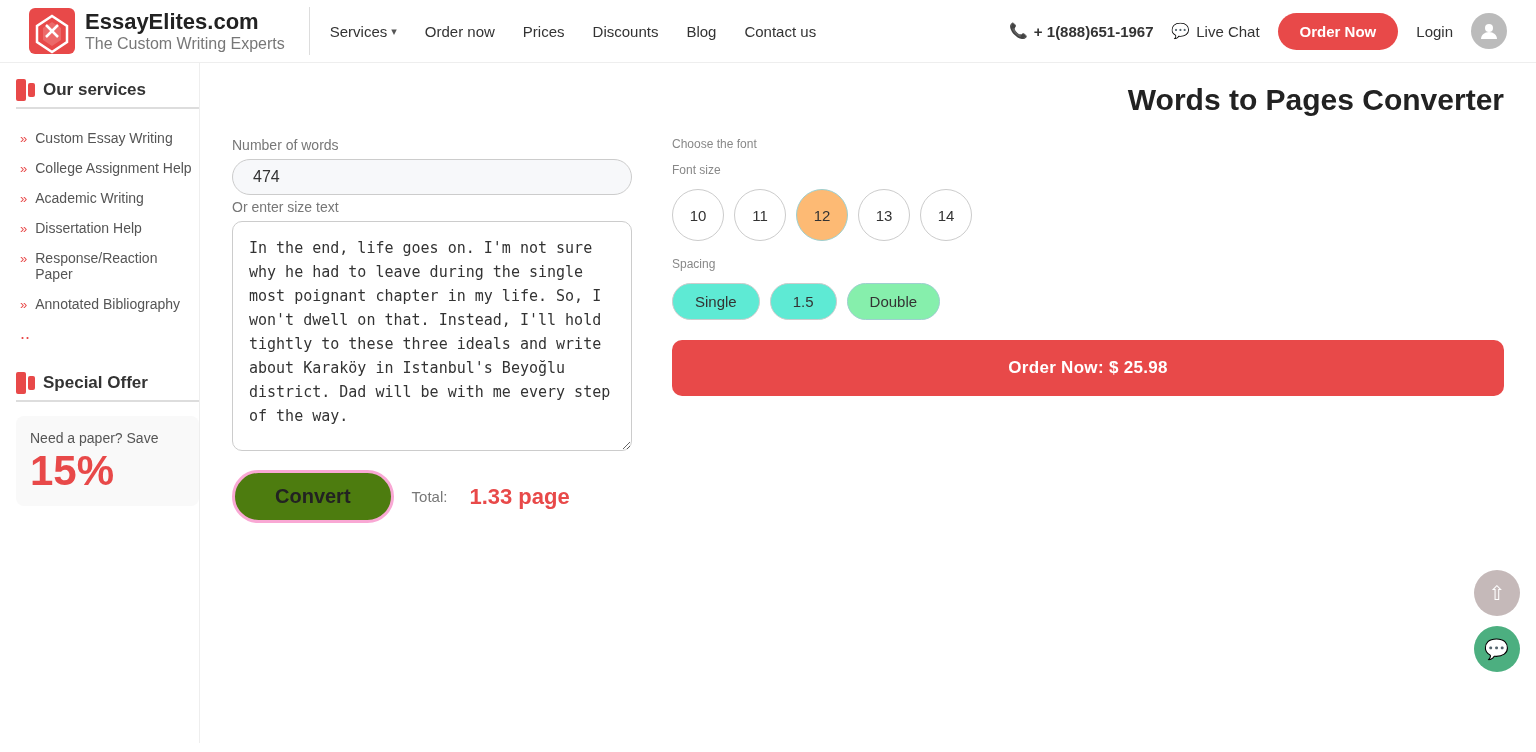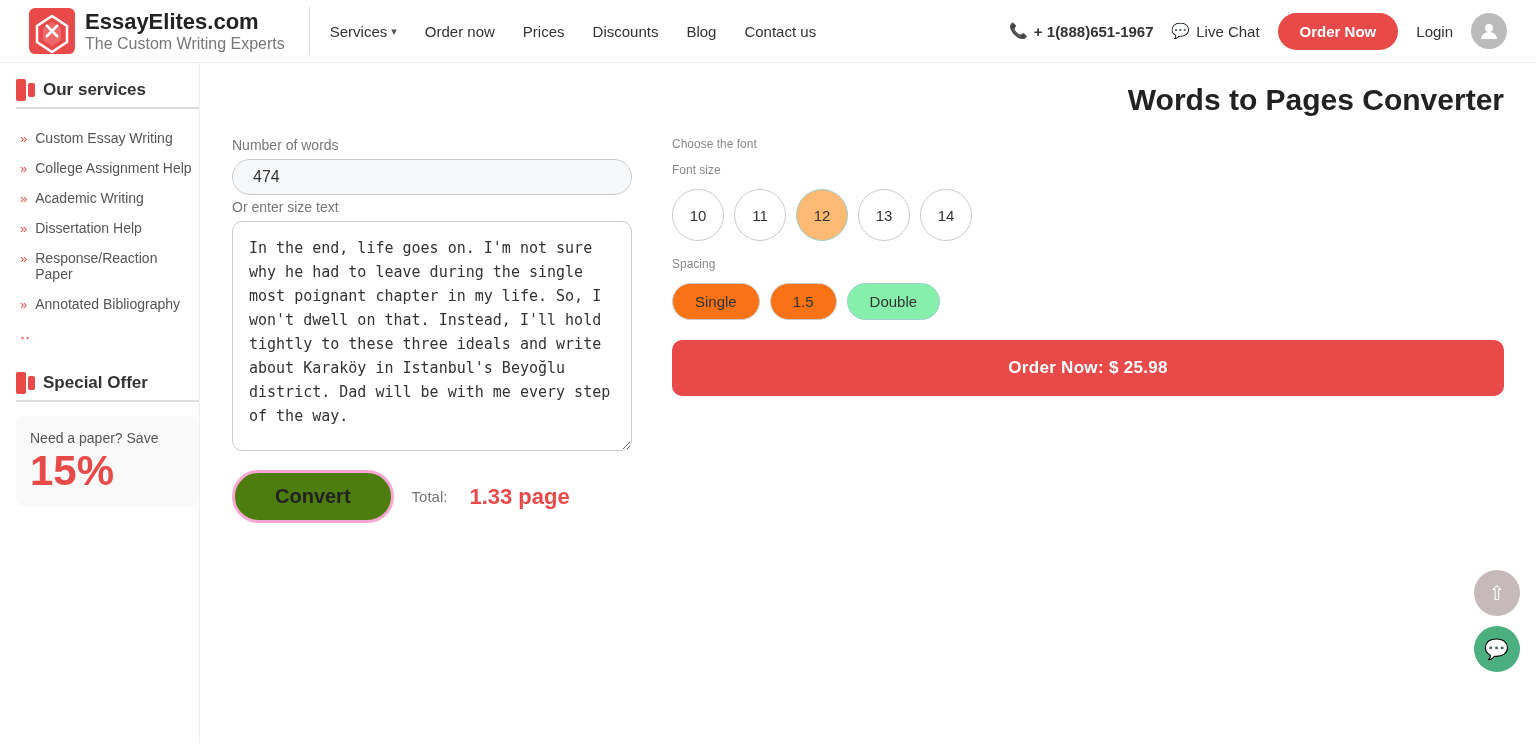--- a/index.html
+++ b/index.html
@@ -313,21 +313,21 @@
       gap: 10px;
       margin-bottom: 20px;
     }
     .spacing-pill {
       border: 1.5px solid #ccc;
       border-radius: 28px;
       padding: 9px 22px;
       font-size: 15px;
       color: #333;
       cursor: pointer;
-      background: #f97316;
+      background: #5eead4;
     }
     .spacing-pill.selected {
       border-color: #9ecfcf;
       background: #86efac;
     }
 
     .order-now-large {
       width: 100%;
       background: #e84949;
       color: #fff;

